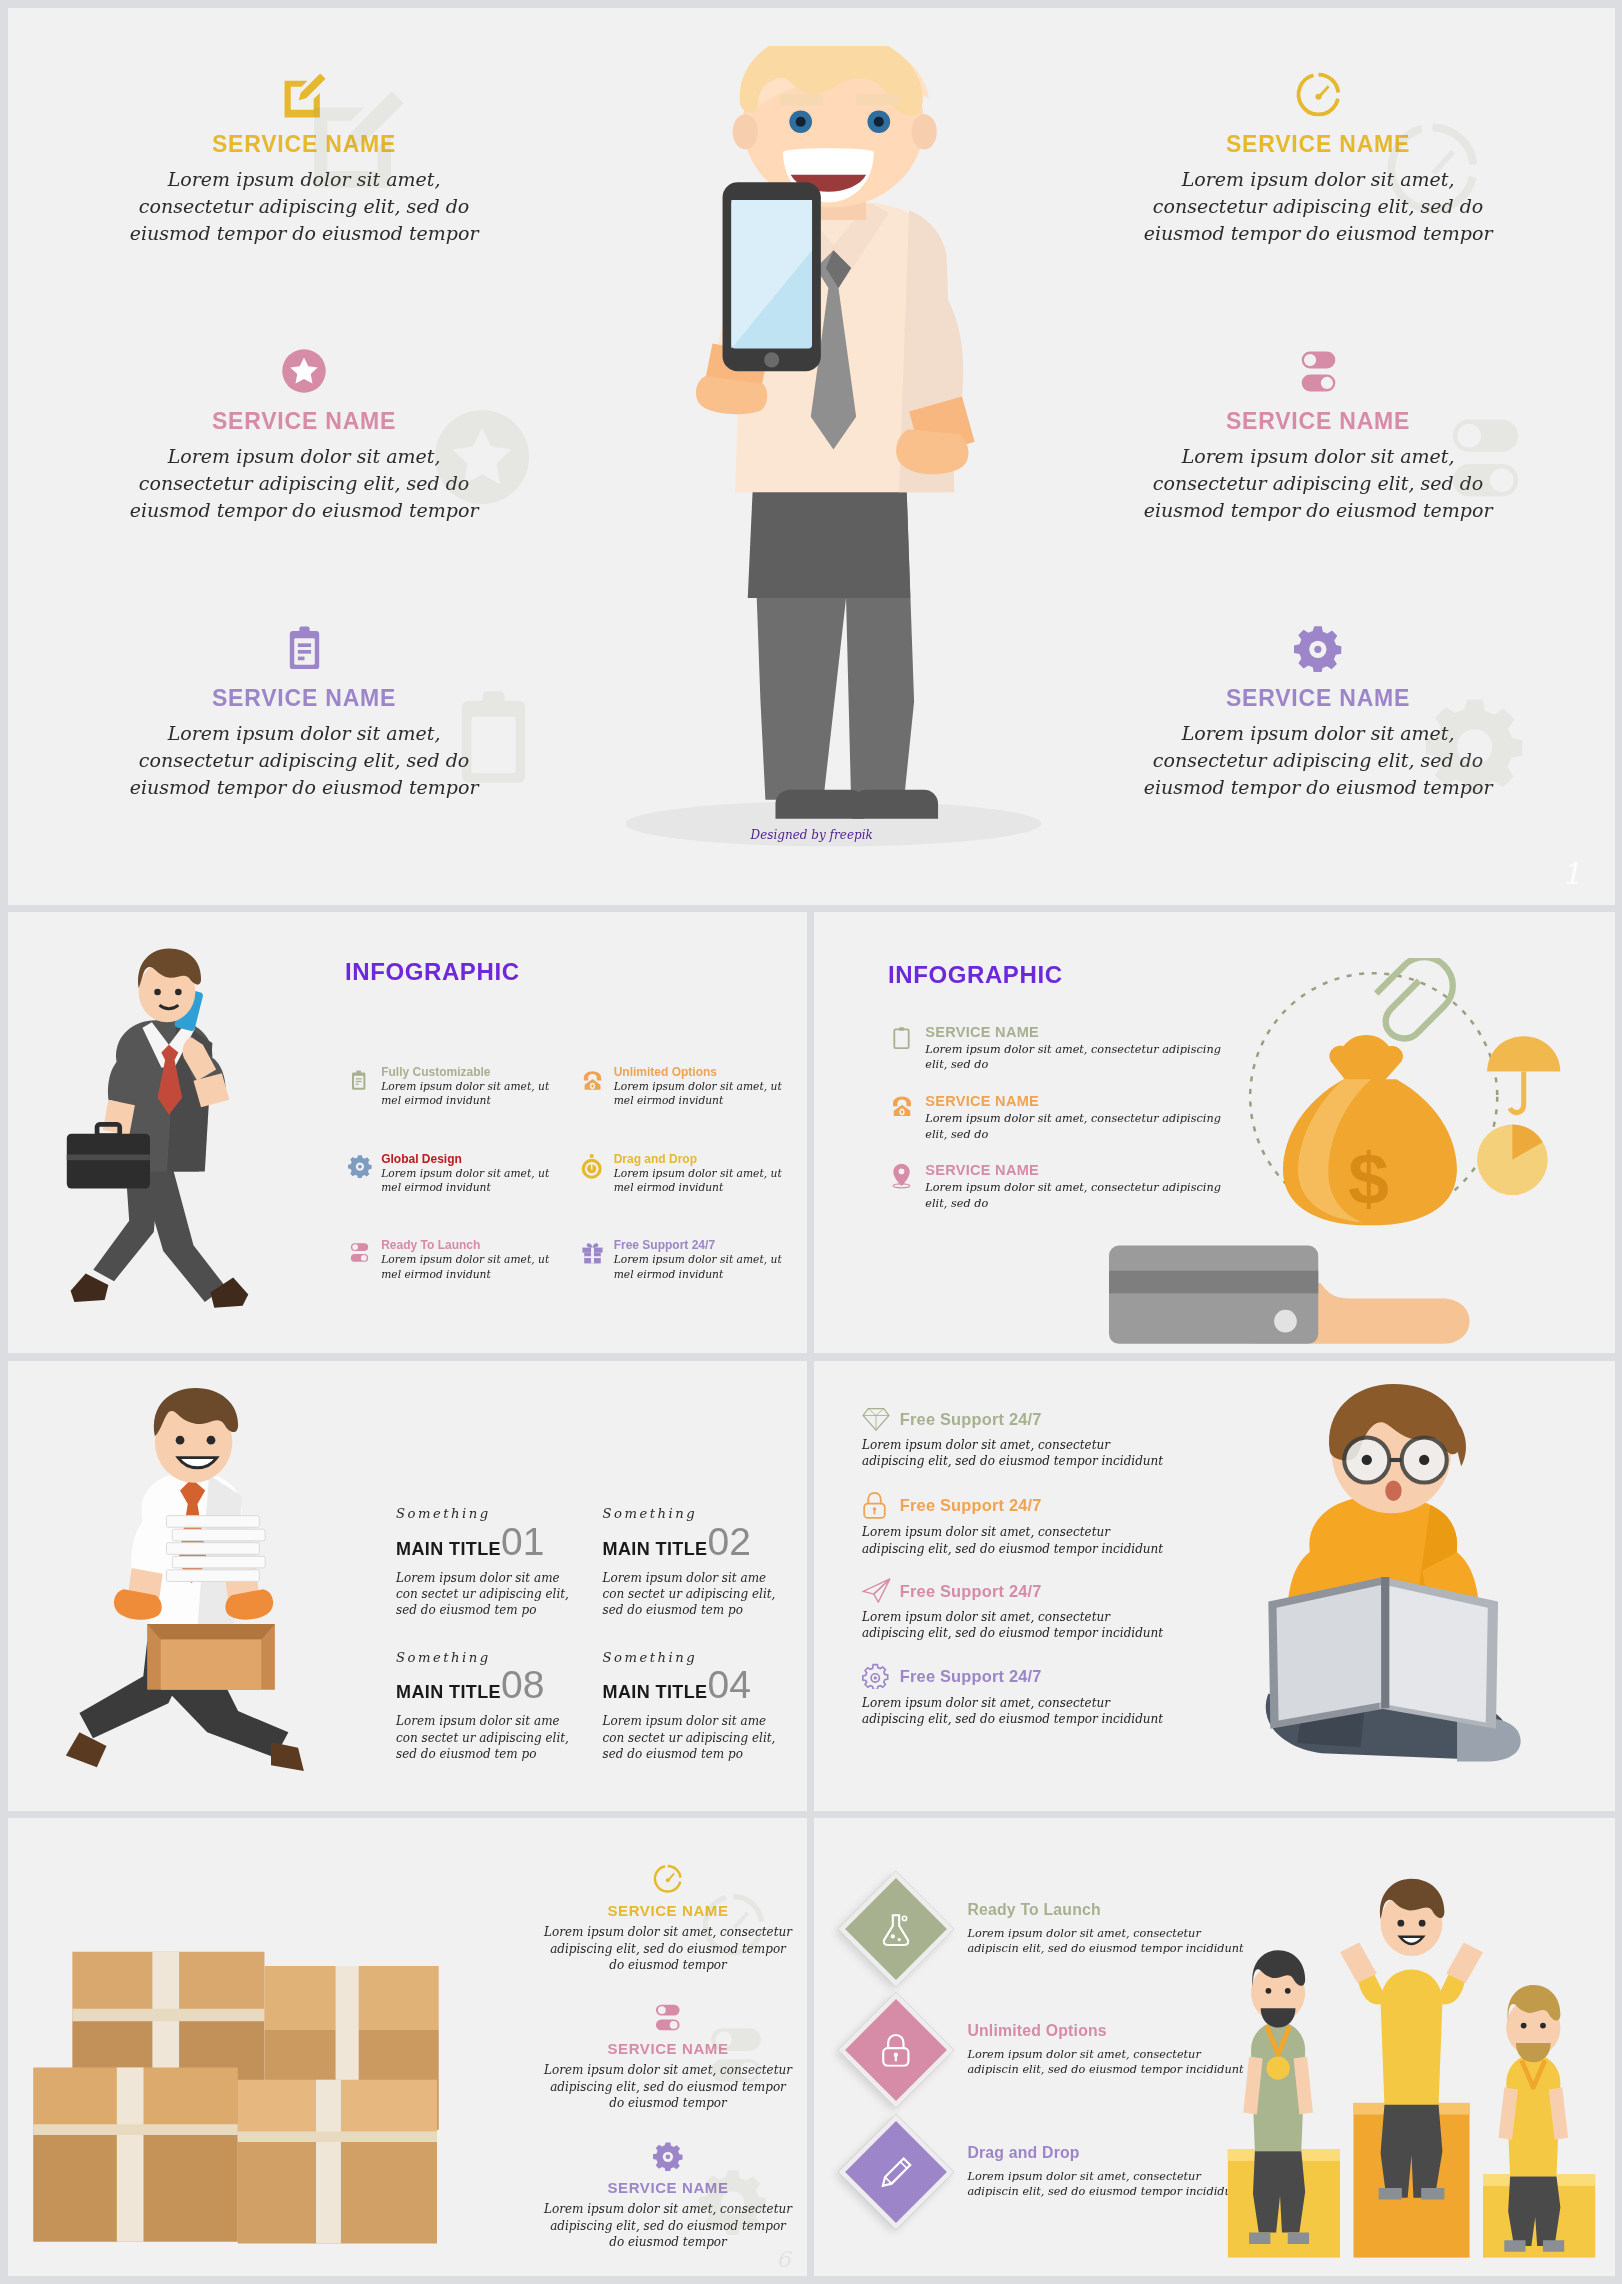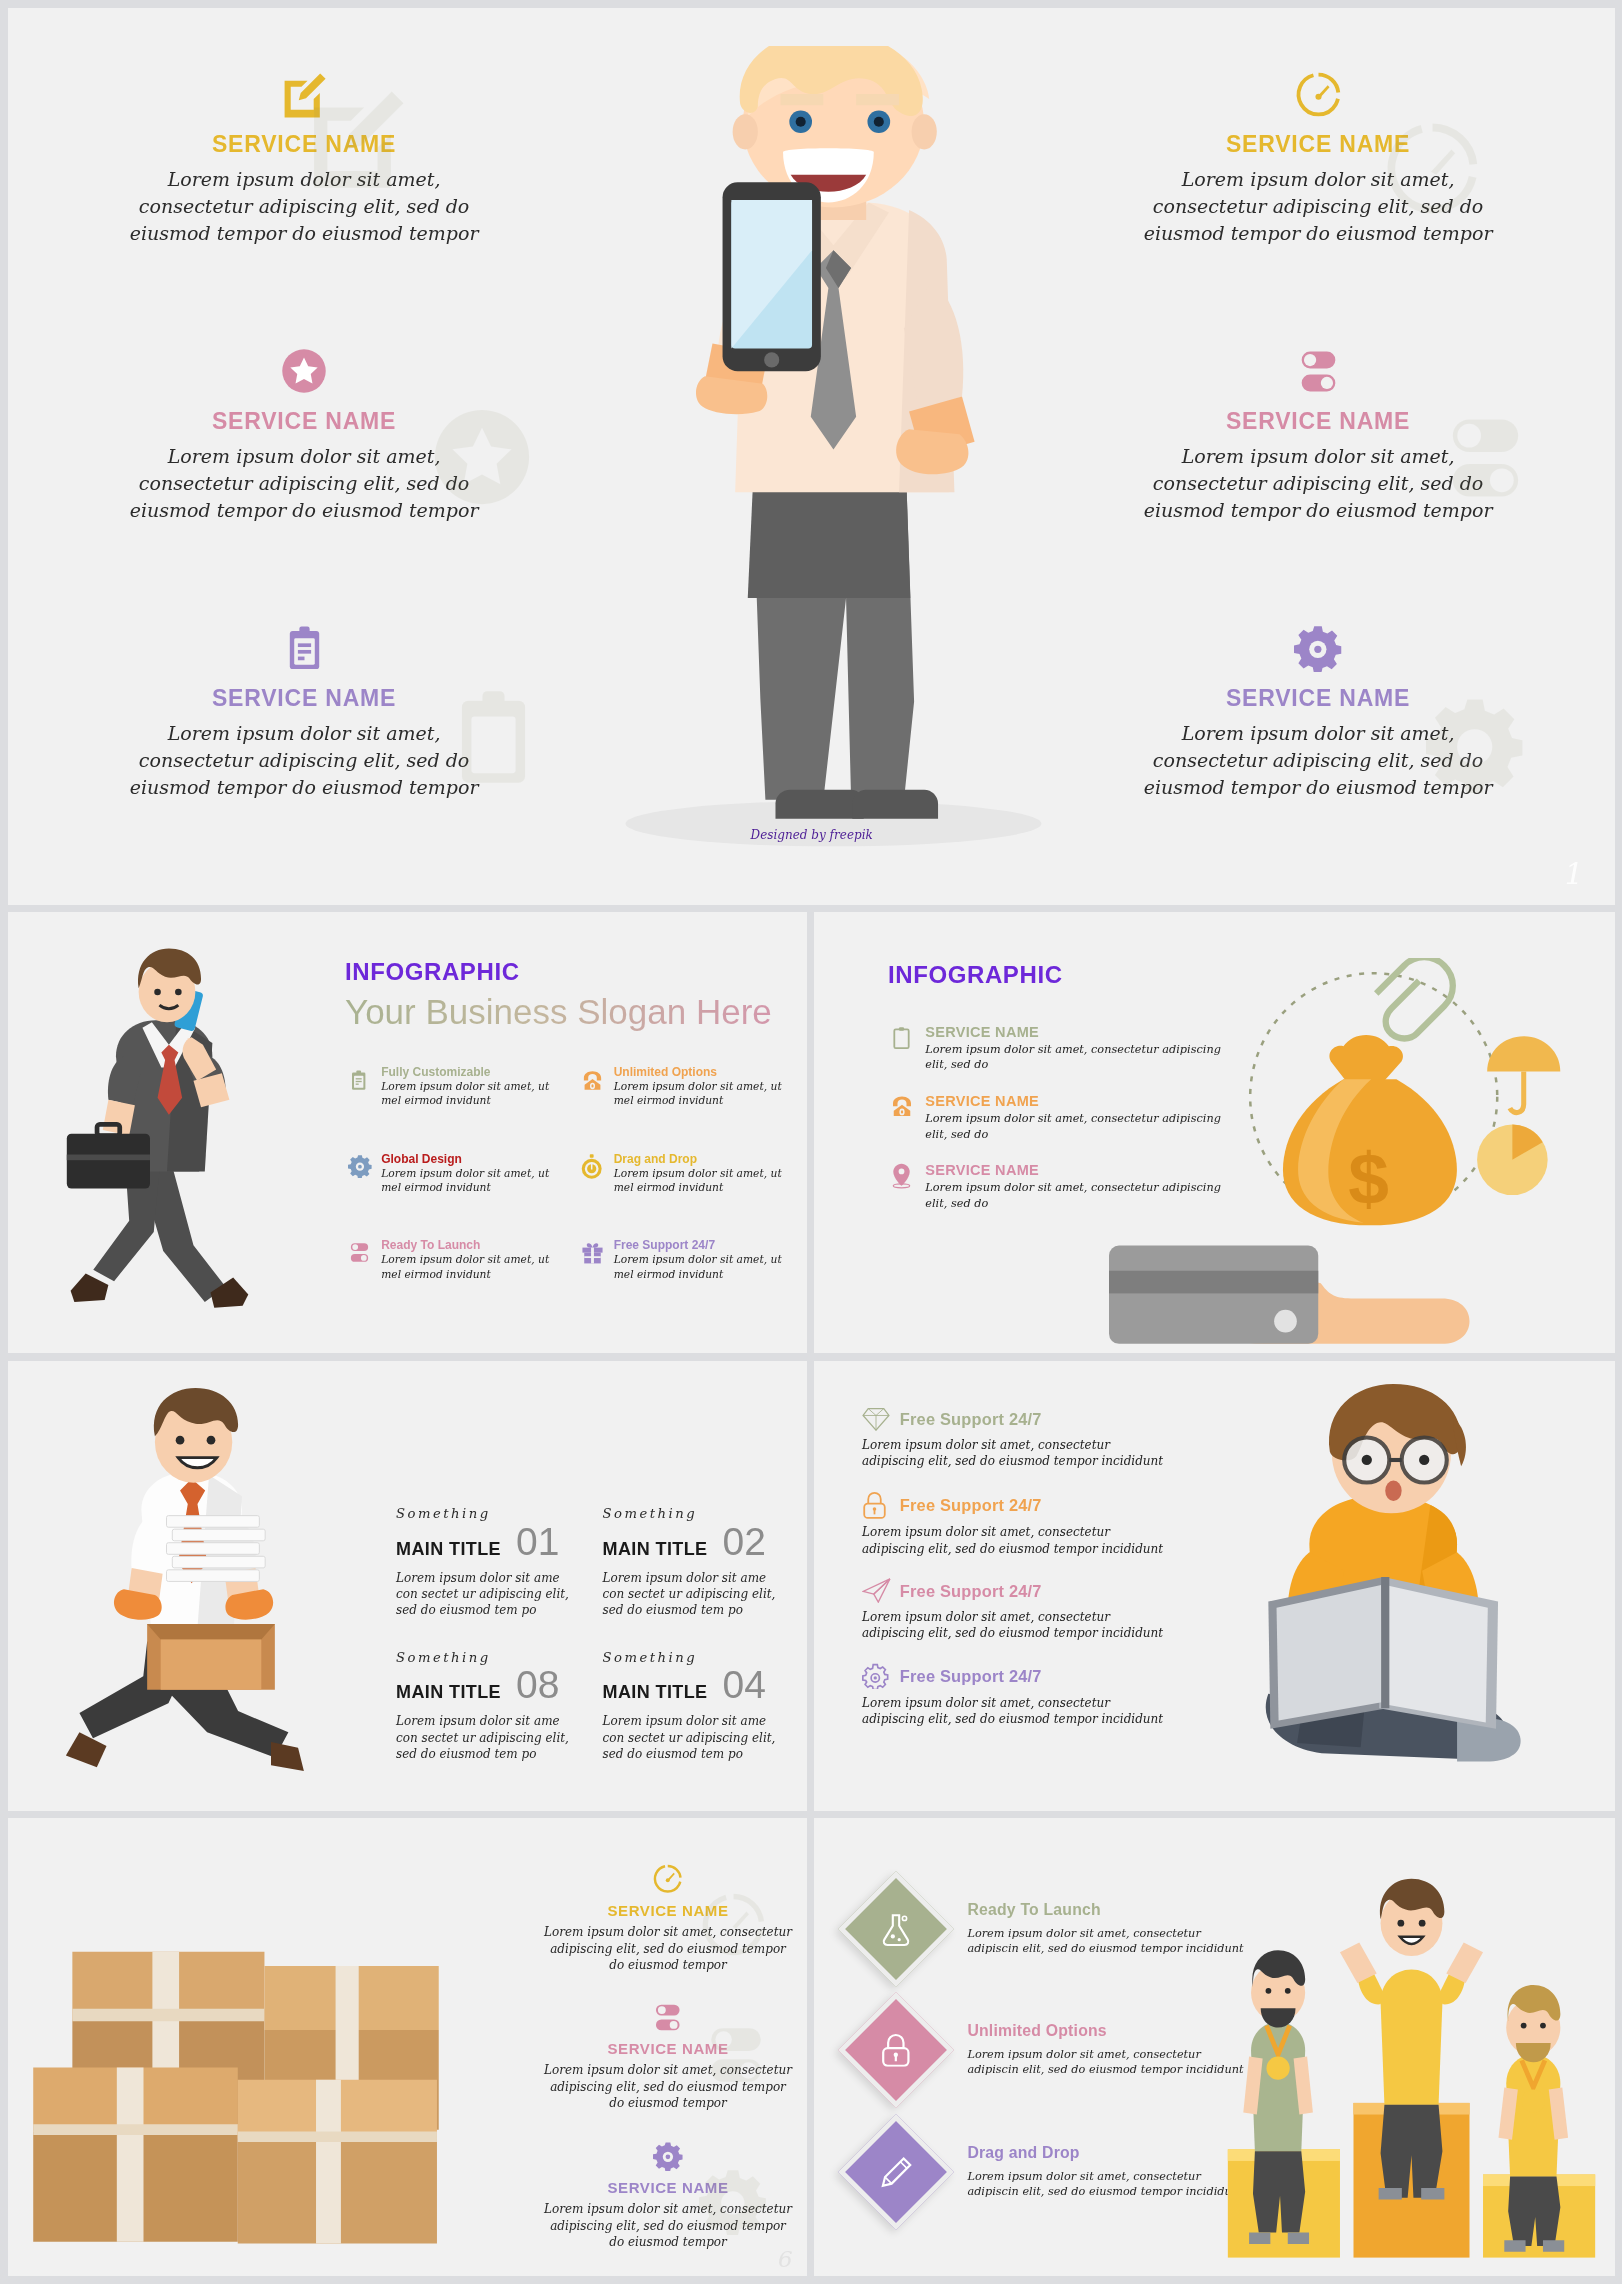--- a/index.html
+++ b/index.html
@@ -105,21 +105,21 @@
     -webkit-background-clip: text; background-clip: text; color: transparent;
   }
   .s4-grid {
     position: absolute; left: 396px; top: 1506px; width: 394px;
     display: grid; grid-template-columns: 1fr 1fr; row-gap: 31.5px; column-gap: 19px;
   }
   .s4-some {
     font-family: "DejaVu Serif", serif; font-style: italic;
     font-size: 13.2px; letter-spacing: 2.5px; color: #2a2a2a;
   }
-  .s4-titlerow { display: flex; align-items: baseline; gap: 15px; margin-top: 2.5px; }
+  .s4-titlerow { display: flex; align-items: baseline; margin-top: 2.5px; }
   .s4-main { font-size: 18px; font-weight: bold; letter-spacing: 0.4px; color: #1a1a1a; }
   .s4-num { font-size: 39px; color: #8c8c8c; line-height: .9; }
   .s4-desc {
     font-family: "DejaVu Serif", serif; font-style: italic;
     font-size: 12px; line-height: 1.36; color: #272727; margin-top: 10px;
   }
   .runner { position: absolute; left: 25px; top: 1386px; width: 372px; height: 416px; }
 
   
   .s5-list { position: absolute; left: 862px; top: 1406px; width: 302px; }
@@ -384,21 +384,20 @@
 
   <ellipse cx="150" cy="56" rx="30" ry="32" fill="#f7cfae"></ellipse>
   <path fill="#6b4a2c" d="M120 52c-4-26 12-42 32-42s34 12 34 32c0 10-8 6-12 0-6-8-14 2-26-2-10-4-12-12-18-10-6 2-6 14-10 22z"></path>
   <circle cx="140" cy="56" r="3.5" fill="#2a2a2a"></circle>
   <circle cx="162" cy="56" r="3.5" fill="#2a2a2a"></circle>
   <path fill="none" stroke="#2a2a2a" stroke-width="3" d="M142 70c6 5 14 5 20 0"></path>
 </svg>
 
 <div class="s2-head">
   <div class="ig-title cap">INFOGRAPHIC</div>
-  <div class="slogan">Your Business Slogan Here</div>
 </div>
 
 <div class="feat-grid">
   <div class="feat">
     <div class="feat-ico">
       <svg width="21.4" height="25" viewBox="0 0 64 64">
             <rect x="12" y="8" width="40" height="52" rx="4" fill="#a7b18f"></rect>
             <rect x="18" y="18" width="28" height="36" rx="2" fill="#f1f1f1"></rect>
             <rect x="25" y="2" width="14" height="10" rx="3" fill="#a7b18f"></rect>
             <rect x="23" y="25" width="18" height="4" fill="#a7b18f"></rect>

